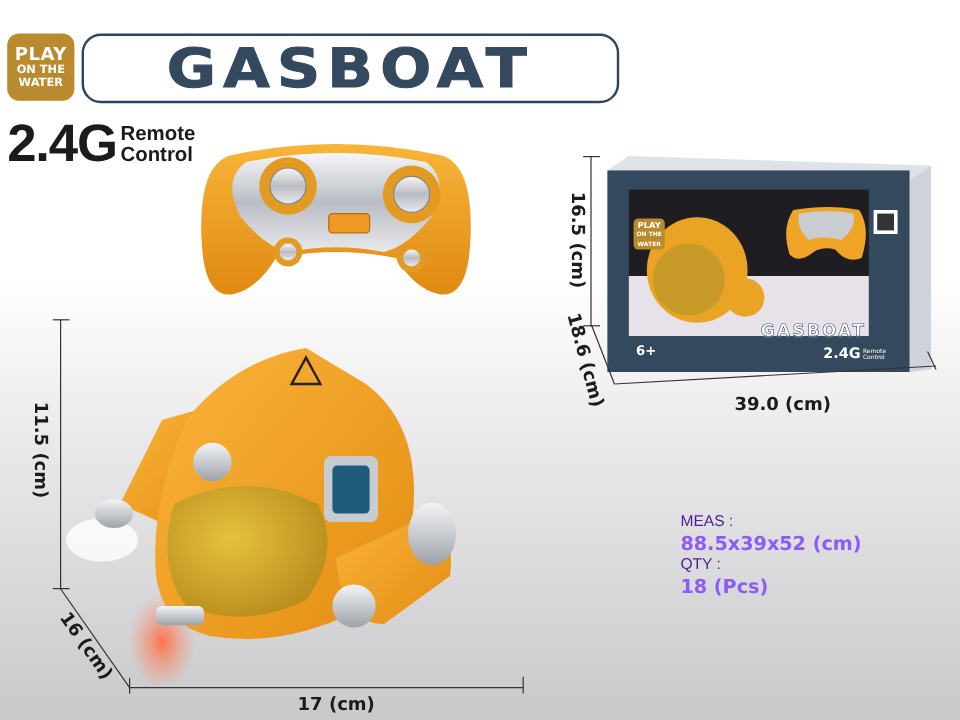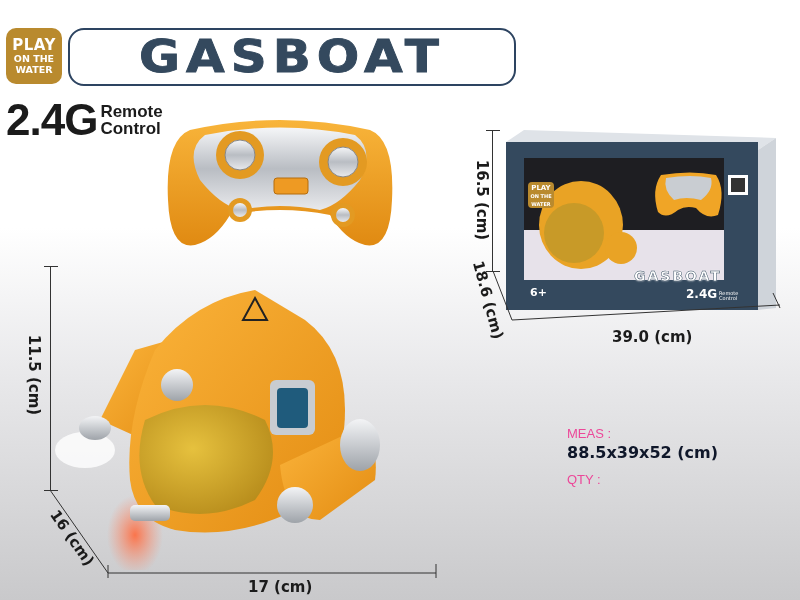--- a/index.html
+++ b/index.html
@@ -19,22 +19,22 @@
   .titlebox span{font-family:"DejaVu Sans",sans-serif;font-weight:bold;color:#34495e;font-size:50px;
     letter-spacing:6px;transform:scaleY(0.9);-webkit-text-stroke:1px #34495e;}
   
   .rc{left:6px;top:98px;display:flex;align-items:flex-start;}
   .rc .big{font-family:"Liberation Sans",sans-serif;font-size:44px;font-weight:bold;color:#1b1b1b;line-height:44px;letter-spacing:-1px;}
   .rc .small{font-family:"Liberation Sans",sans-serif;font-size:17px;color:#1b1b1b;line-height:17px;margin-left:3px;margin-top:5px;font-weight:bold;}
   
   .line{background:#333;}
   .dimtxt{font-family:"DejaVu Sans",sans-serif;font-weight:bold;font-size:15px;color:#1b1b1b;white-space:nowrap;}
   
-  .spec-label{font-family:"Liberation Sans",sans-serif;font-size:13px;color:#ec4899;}
-  .spec-val{font-family:"DejaVu Sans",sans-serif;font-size:16px;font-weight:bold;color:#0f172a;}
+  .spec-label{font-family:"Liberation Sans",sans-serif;font-size:13px;color:#4c1d95;}
+  .spec-val{font-family:"DejaVu Sans",sans-serif;font-size:16px;font-weight:bold;color:#8b5cf6;}
   
   .pkg{left:506px;top:130px;width:270px;height:180px;}
 </style>
 </head>
 <body>
 
 <div class="abs badge">
   <div class="b1">PLAY</div>
   <div class="b2">ON THE</div>
   <div class="b2">WATER</div>
@@ -164,14 +164,15 @@
   <line x1="60" y1="85" x2="388" y2="85" stroke="#333" stroke-width="1"></line>
   <line x1="388" y1="76" x2="388" y2="94" stroke="#333" stroke-width="1"></line>
   <line x1="60" y1="77" x2="60" y2="94" stroke="#333" stroke-width="1"></line>
 </svg>
 <div class="abs dimtxt" style="left:72px;top:538px;transform:translate(-50%,-50%) rotate(55deg);">16 (cm)</div>
 <div class="abs dimtxt" style="left:248px;top:578px">17 (cm)</div>
 
 <div class="abs" style="left:567px;top:426px">
   <div class="spec-label">MEAS :</div>
   <div class="spec-val" style="margin-top:2px">88.5x39x52 (cm)</div>
-  <div class="spec-label" style="margin-top:10px">QTY :</div>
+  <div class="spec-label" style="">QTY :</div>
+  <div class="spec-val" style="margin-top:2px">18 (Pcs)</div>
 </div>
 
 </body></html>

